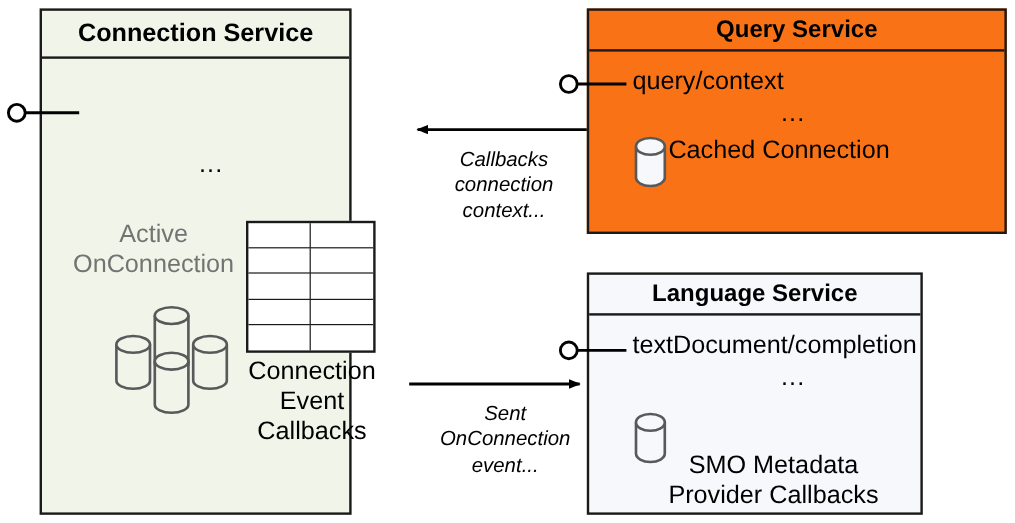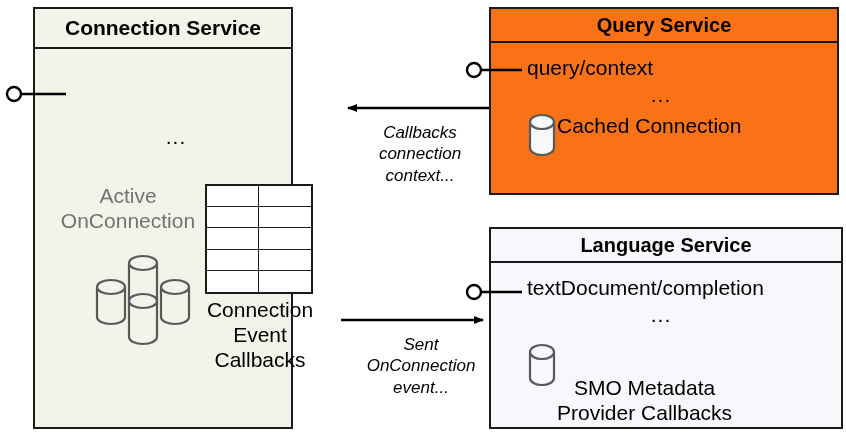--- a/index.html
+++ b/index.html
@@ -34,21 +34,21 @@
   .box-query {
     left: 489px;
     top: 7px;
     width: 350px;
     height: 188px;
     background: #f97316;
   }
   .box-language {
     left: 489px;
     top: 227px;
-    width: 354px;
+    width: 280px;
     height: 202px;
     background: #f7f8fb;
   }
 
   .box-title {
     position: absolute;
     left: 0;
     right: 0;
     top: 0;
     text-align: center;

